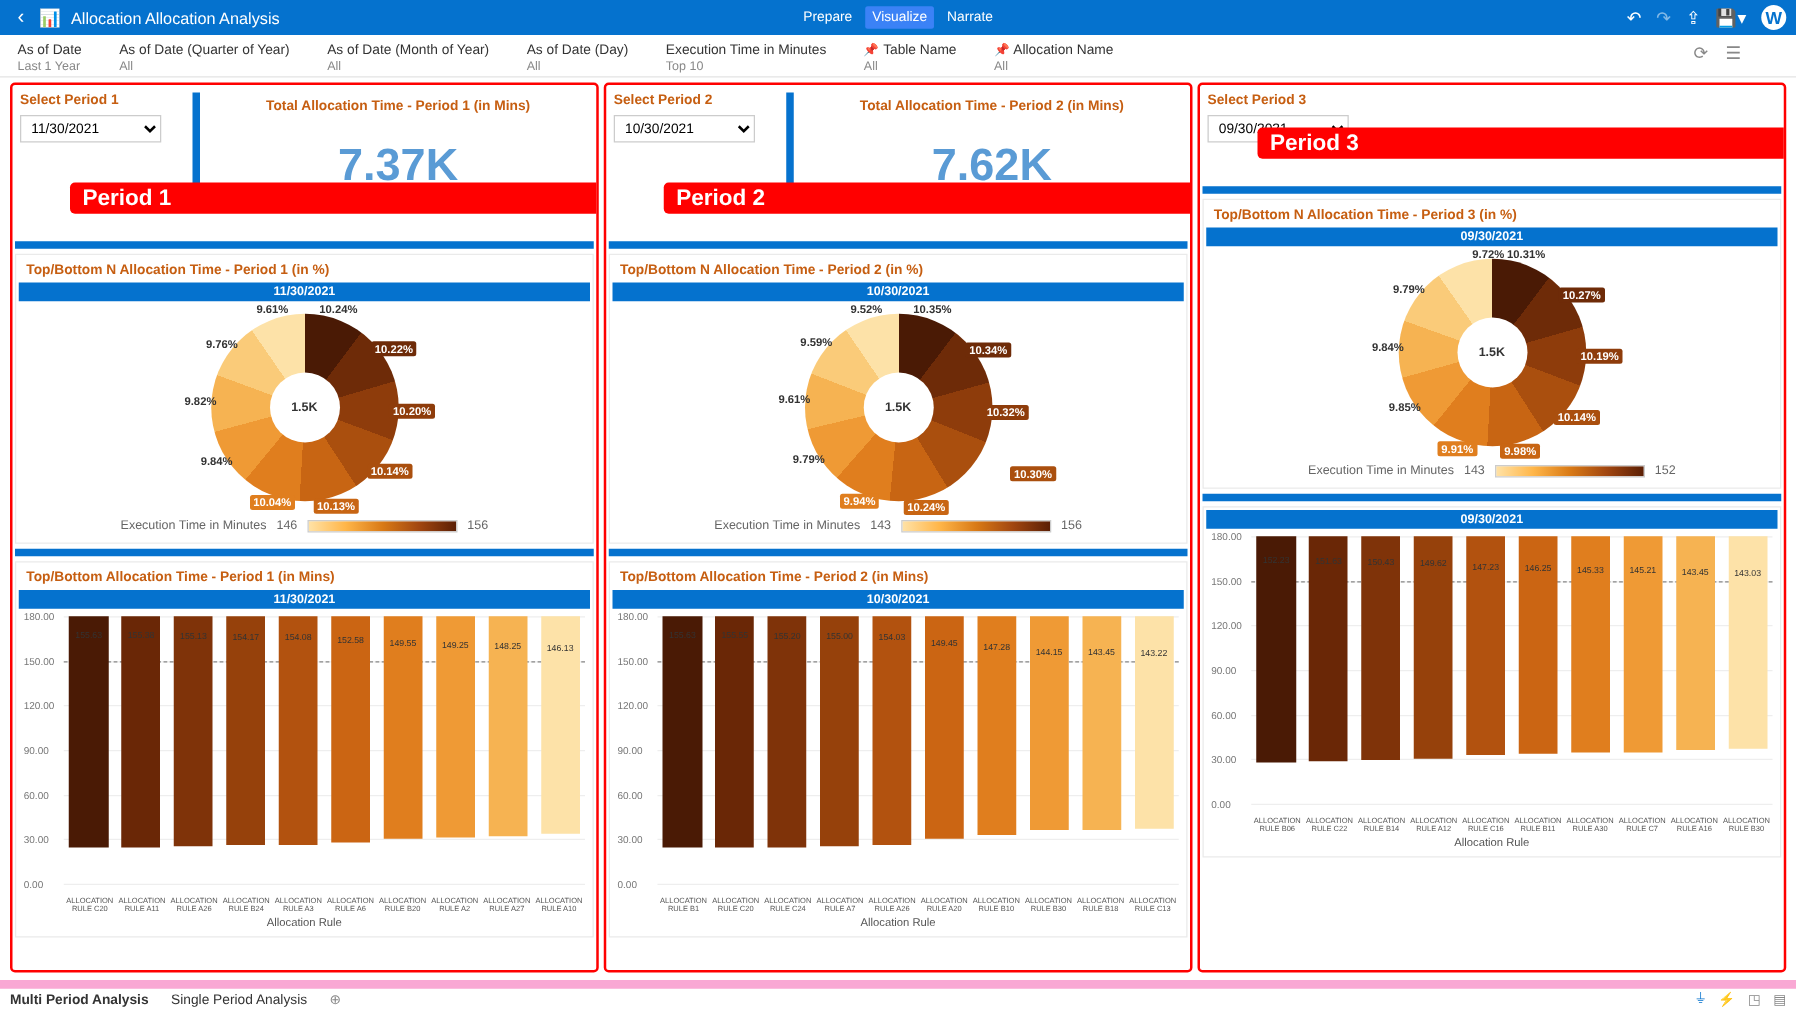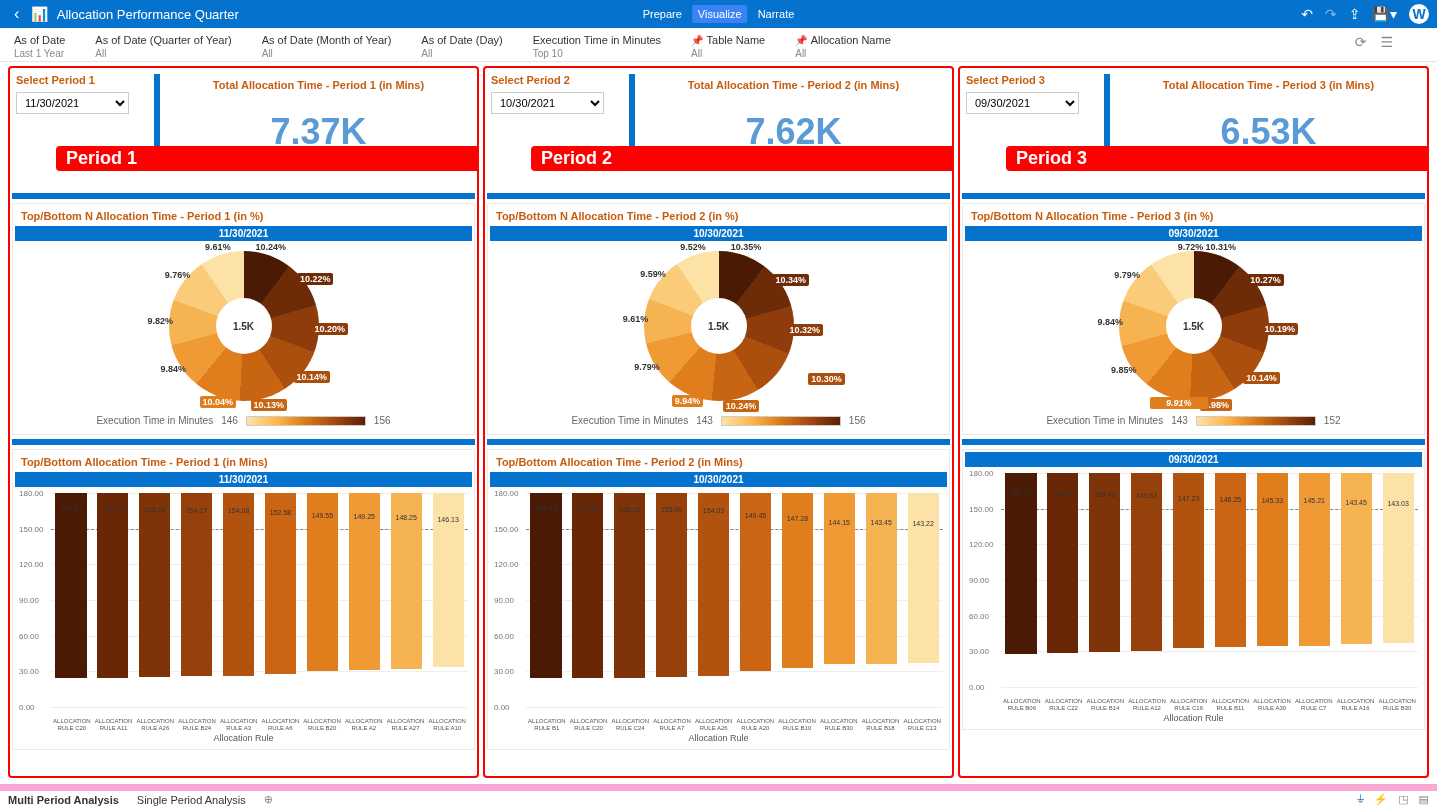--- a/index.html
+++ b/index.html
@@ -75,21 +75,21 @@
   .bottom .active { font-weight:bold; }
   .bottom .right { margin-left:auto; display:flex; gap:10px; color:#0572ce;}
   .bottom .right span { cursor:pointer;}
 </style>
 </head>
 <body>
 
 <div class="topbar">
   <span class="back">‹</span>
   <span class="chartic">📊</span>
-  <span class="title">Allocation Performance Quarter</span>
+  <span class="title">Allocation Allocation Analysis</span>
   <div class="center-tabs">
     <span>Prepare</span>
     <span class="active">Visualize</span>
     <span>Narrate</span>
   </div>
   <div class="right-icons">
     <span>↶</span>
     <span style="opacity:.5">↷</span>
     <span>⇪</span>
     <span>💾▾</span>
@@ -401,43 +401,36 @@
         <div class="bar-xtitle">Allocation Rule</div>
       </div>
     </div>
   </div>
     <div class="period">
     <div class="kpi-row">
       <div class="select-box">
         <div class="sel-title">Select Period 3</div>
         <select><option>09/30/2021</option></select>
       </div>
-      <div class="kpi-side">
-        <div class="sep"></div>
-        <div class="kpi">
-          <div class="kpi-title">Total Allocation Time - Period 3 (in Mins)</div>
-          <div class="kpi-val">6.53K</div>
-        </div>
-      </div>
     </div>
     <div class="period-badge">Period 3</div>
     <div class="blue-divider"></div>
 
     <div class="card">
       <div class="ctitle">Top/Bottom N Allocation Time - Period 3 (in %)</div>
       <div class="datehdr">09/30/2021</div>
       <div class="donut-wrap">
         <div class="donut" style="background: conic-gradient(#4a1a05 0% 10.31%, #6e2b08 10.31% 20.58%, #8e3c0b 20.58% 30.769999999999996%, #aa4f0e 30.769999999999996% 40.91%, #c86513 40.91% 50.89%, #e07e1e 50.89% 60.8%, #ef9a35 60.8% 70.64999999999999%, #f6b352 70.64999999999999% 80.49%, #facb79 80.49% 90.28%, #fde2a8 90.28% 100%);">
           <div class="center">1.5K</div>
           <span class="lbl" style="left:87.0976867969908px;top:-8.736161108239529px;">10.31%</span>
             <span class="lbl" style="left:128.66092394523696px;top:22.675067502727423px;background:#6e2b08;color:#fff;padding:1px 3px;border-radius:2px;">10.27%</span>
             <span class="lbl" style="left:142.92626290230208px;top:72.47670057135788px;background:#8e3c0b;color:#fff;padding:1px 3px;border-radius:2px;">10.19%</span>
             <span class="lbl" style="left:124.70434730250071px;top:120.63096100947928px;background:#aa4f0e;color:#fff;padding:1px 3px;border-radius:2px;">10.14%</span>
             <span class="lbl" style="left:81.89119950603735px;top:148.29412199651966px;background:#c86513;color:#fff;padding:1px 3px;border-radius:2px;">9.98%</span>
-            <span class="lbl" style="left:31.55771932153531px;top:145.5320332178004px;background:#e07e1e;color:#fff;padding:1px 16px;border-radius:2px;font-style:italic;">9.91%</span>
+            <span class="lbl" style="left:31.55771932153531px;top:145.5320332178004px;background:#e07e1e;color:#fff;padding:1px 3px;border-radius:2px;">9.91%</span>
             <span class="lbl" style="left:-7.465402060025895px;top:114.12747190746457px;">9.85%</span>
             <span class="lbl" style="left:-20.947416815555613px;top:66.0638669550593px;">9.84%</span>
             <span class="lbl" style="left:-4.154166552145114px;top:19.211099822396804px;">9.79%</span>
             <span class="lbl" style="left:36.34758422503754px;top:-9.206511215233107px;padding-left:23px;">9.72%</span>
         </div>
       </div>
       <div class="legend-row">
         <span>Execution Time in Minutes</span>
         <span>143</span>
         <div class="gradbar"></div>

